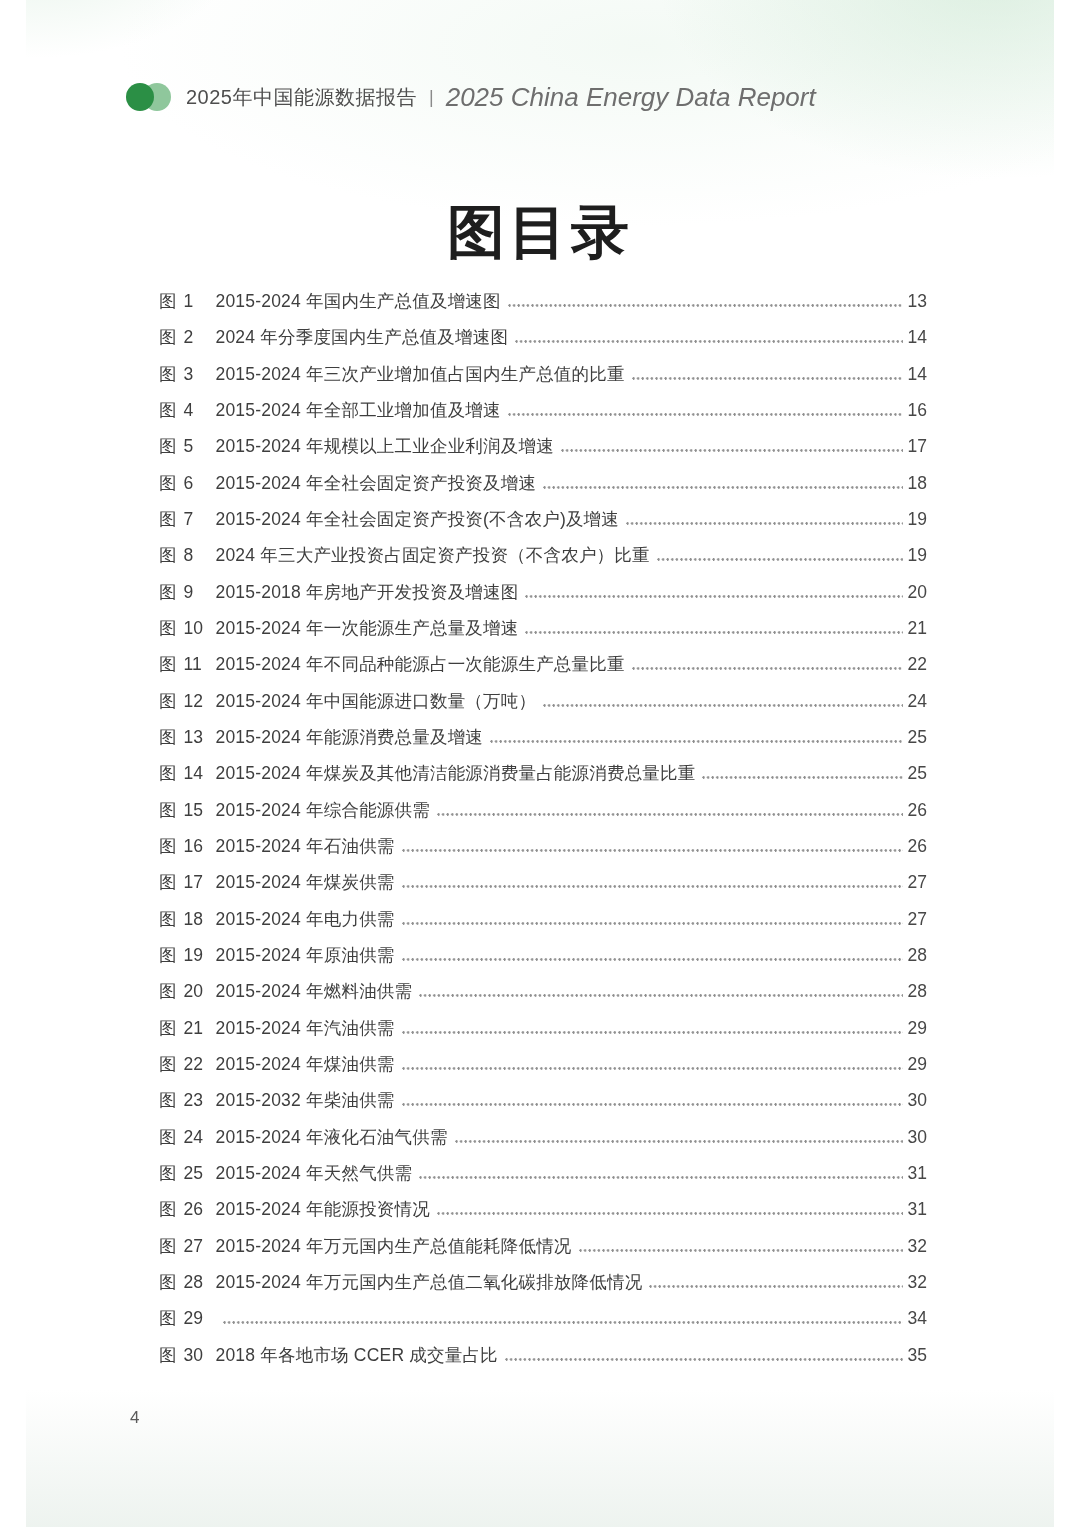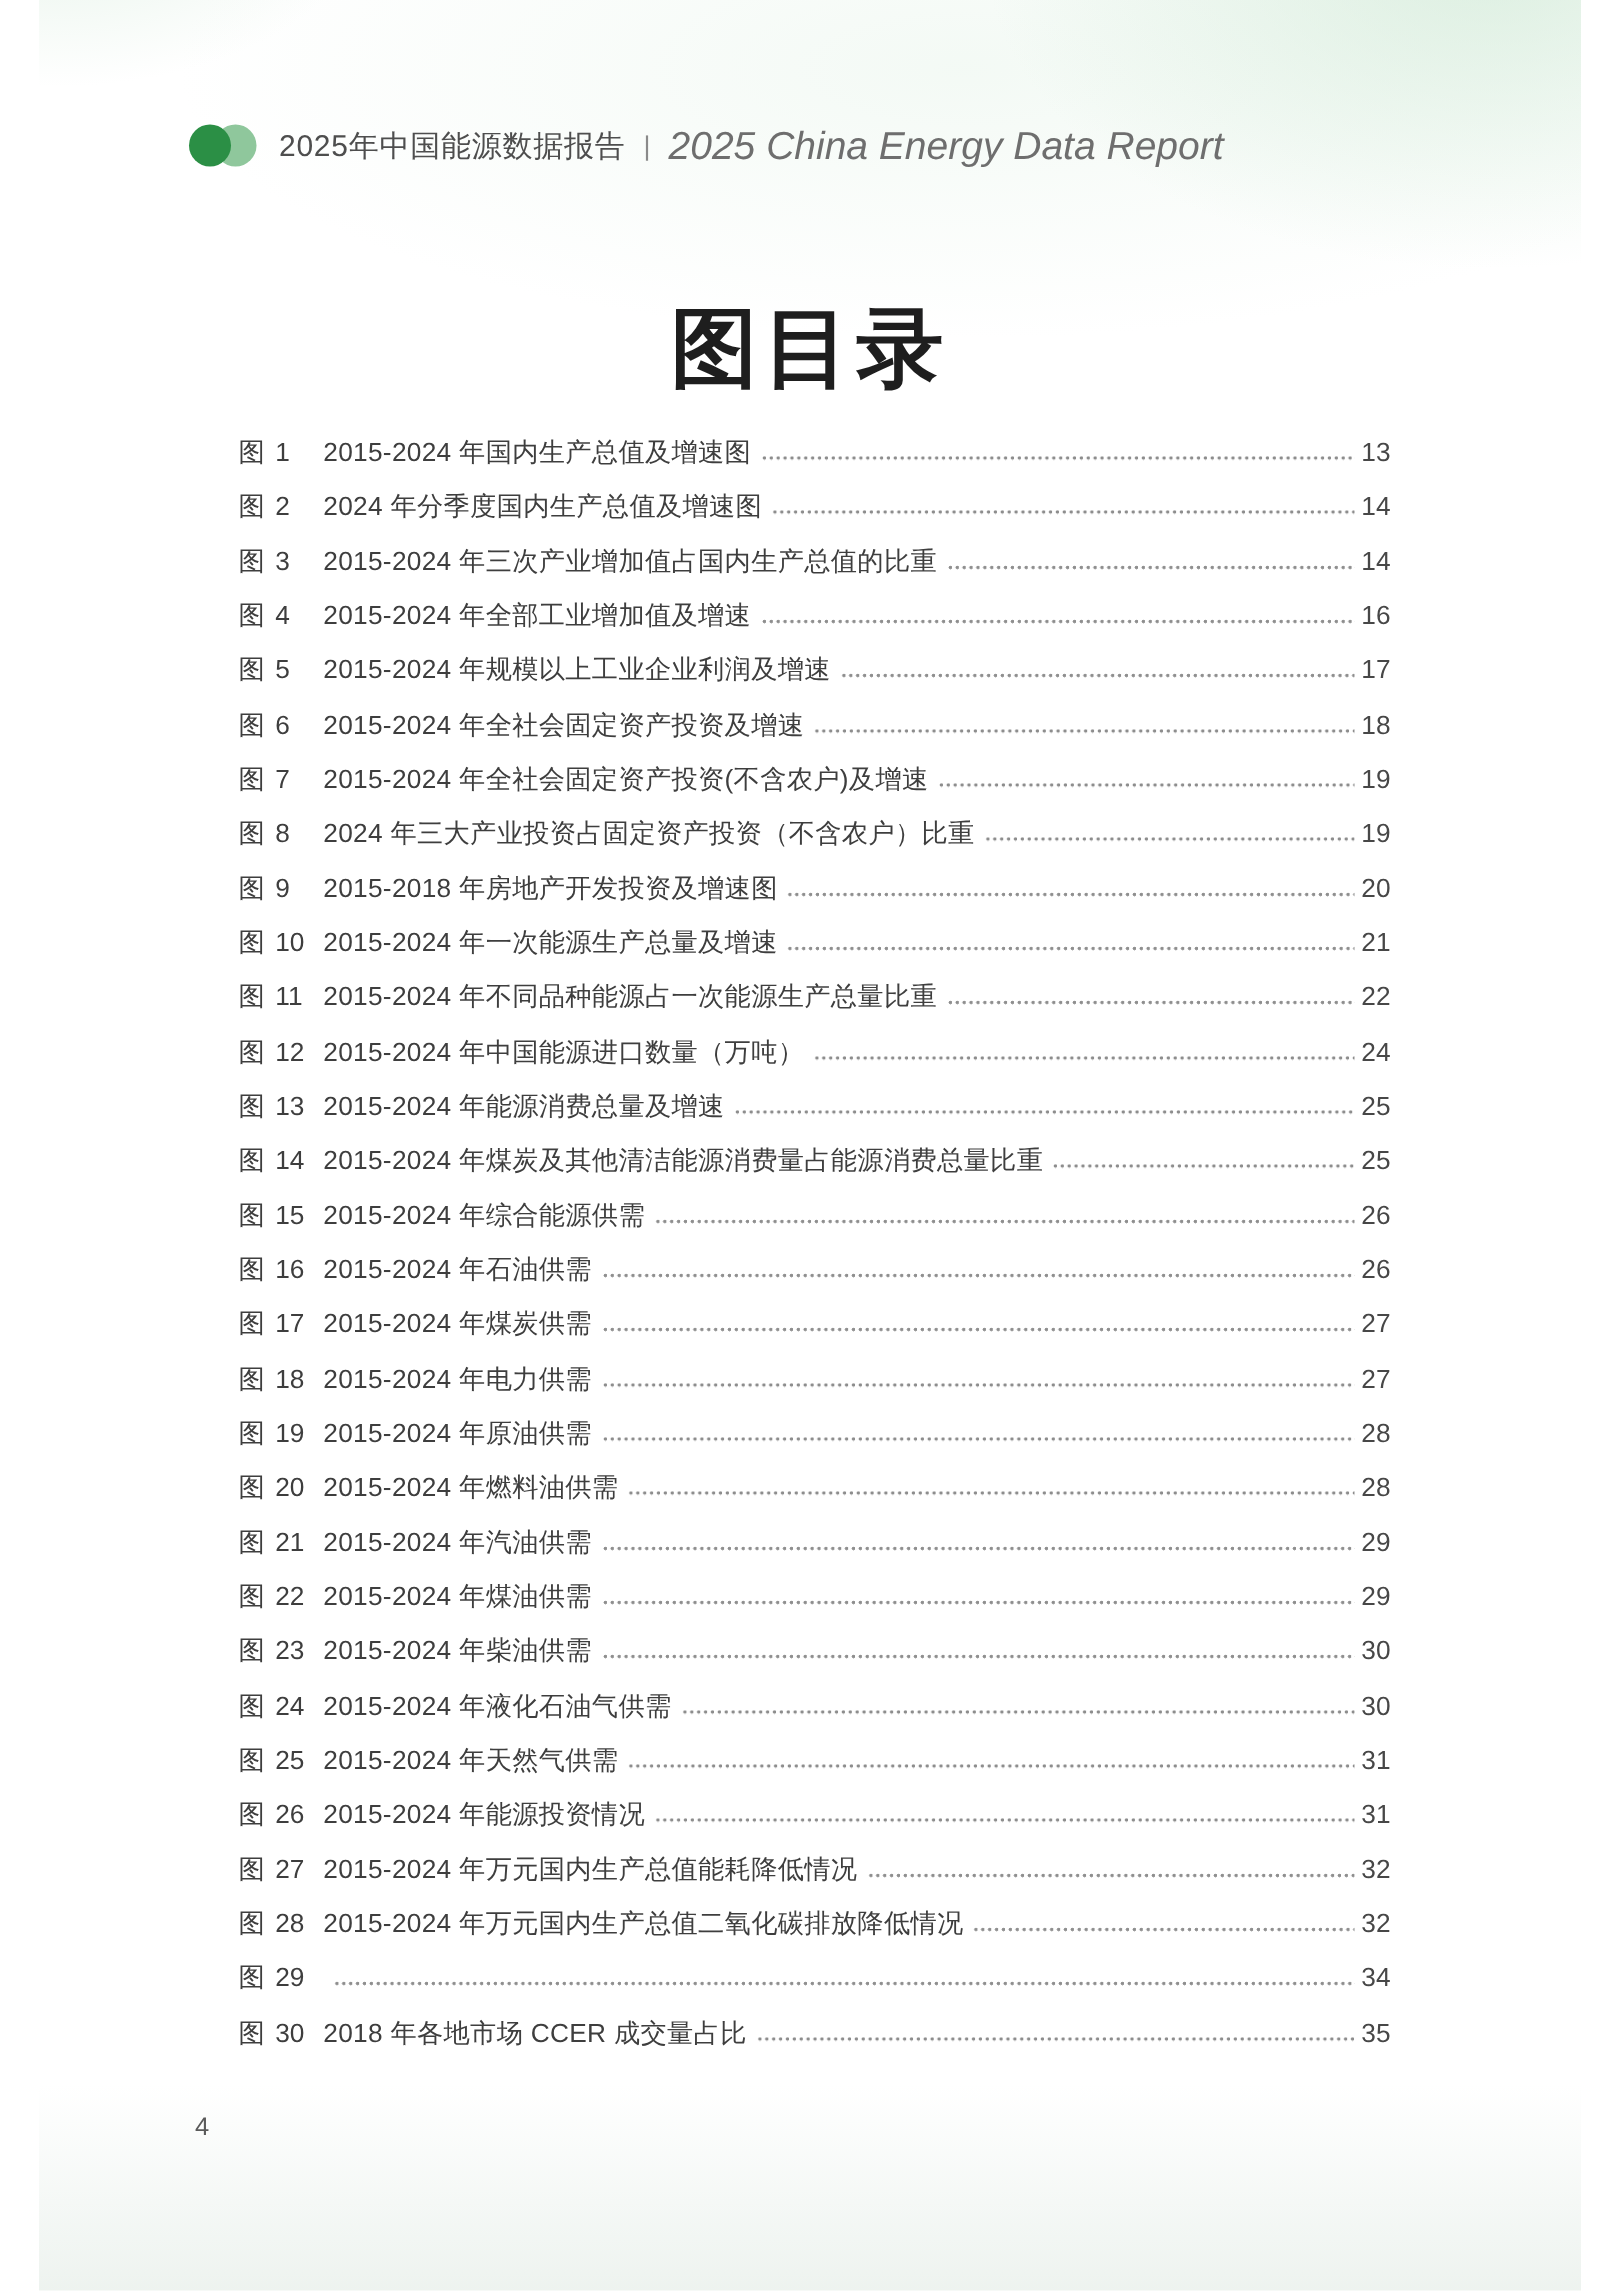--- a/index.html
+++ b/index.html
@@ -314,21 +314,21 @@
       <span class="fig-word">图</span>
       <span class="fig-num">22</span>
       <span class="fig-title">2015-2024 年煤油供需</span>
       <span class="leader"></span>
       <span class="page-num">29</span>
     </div>
 
     <div class="toc-row">
       <span class="fig-word">图</span>
       <span class="fig-num">23</span>
-      <span class="fig-title">2015-2024 年柴油供需</span>
+      <span class="fig-title">2015-2032 年柴油供需</span>
       <span class="leader"></span>
       <span class="page-num">30</span>
     </div>
 
     <div class="toc-row">
       <span class="fig-word">图</span>
       <span class="fig-num">24</span>
       <span class="fig-title">2015-2024 年液化石油气供需</span>
       <span class="leader"></span>
       <span class="page-num">30</span>

